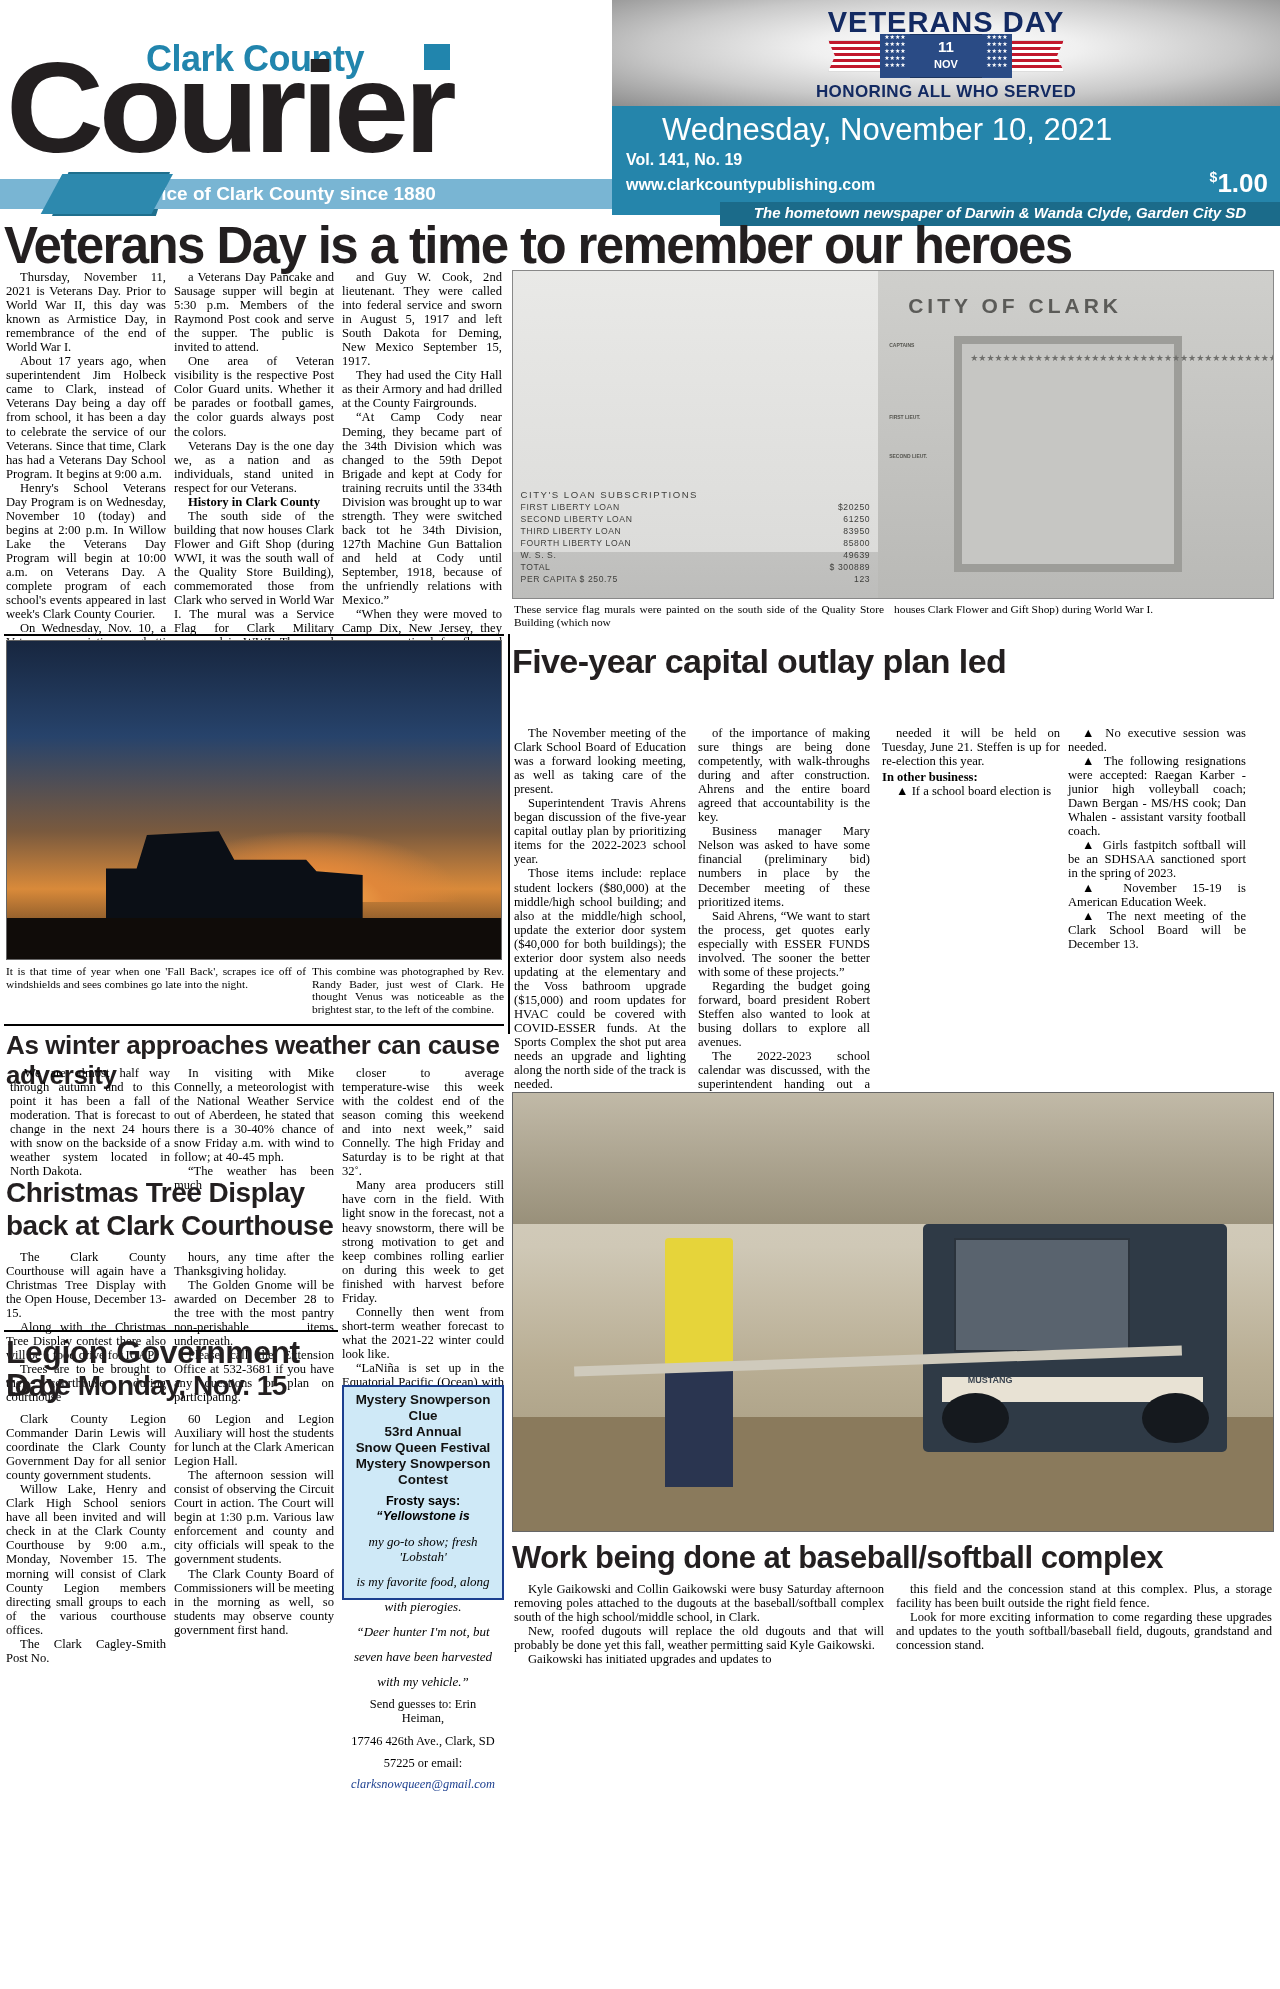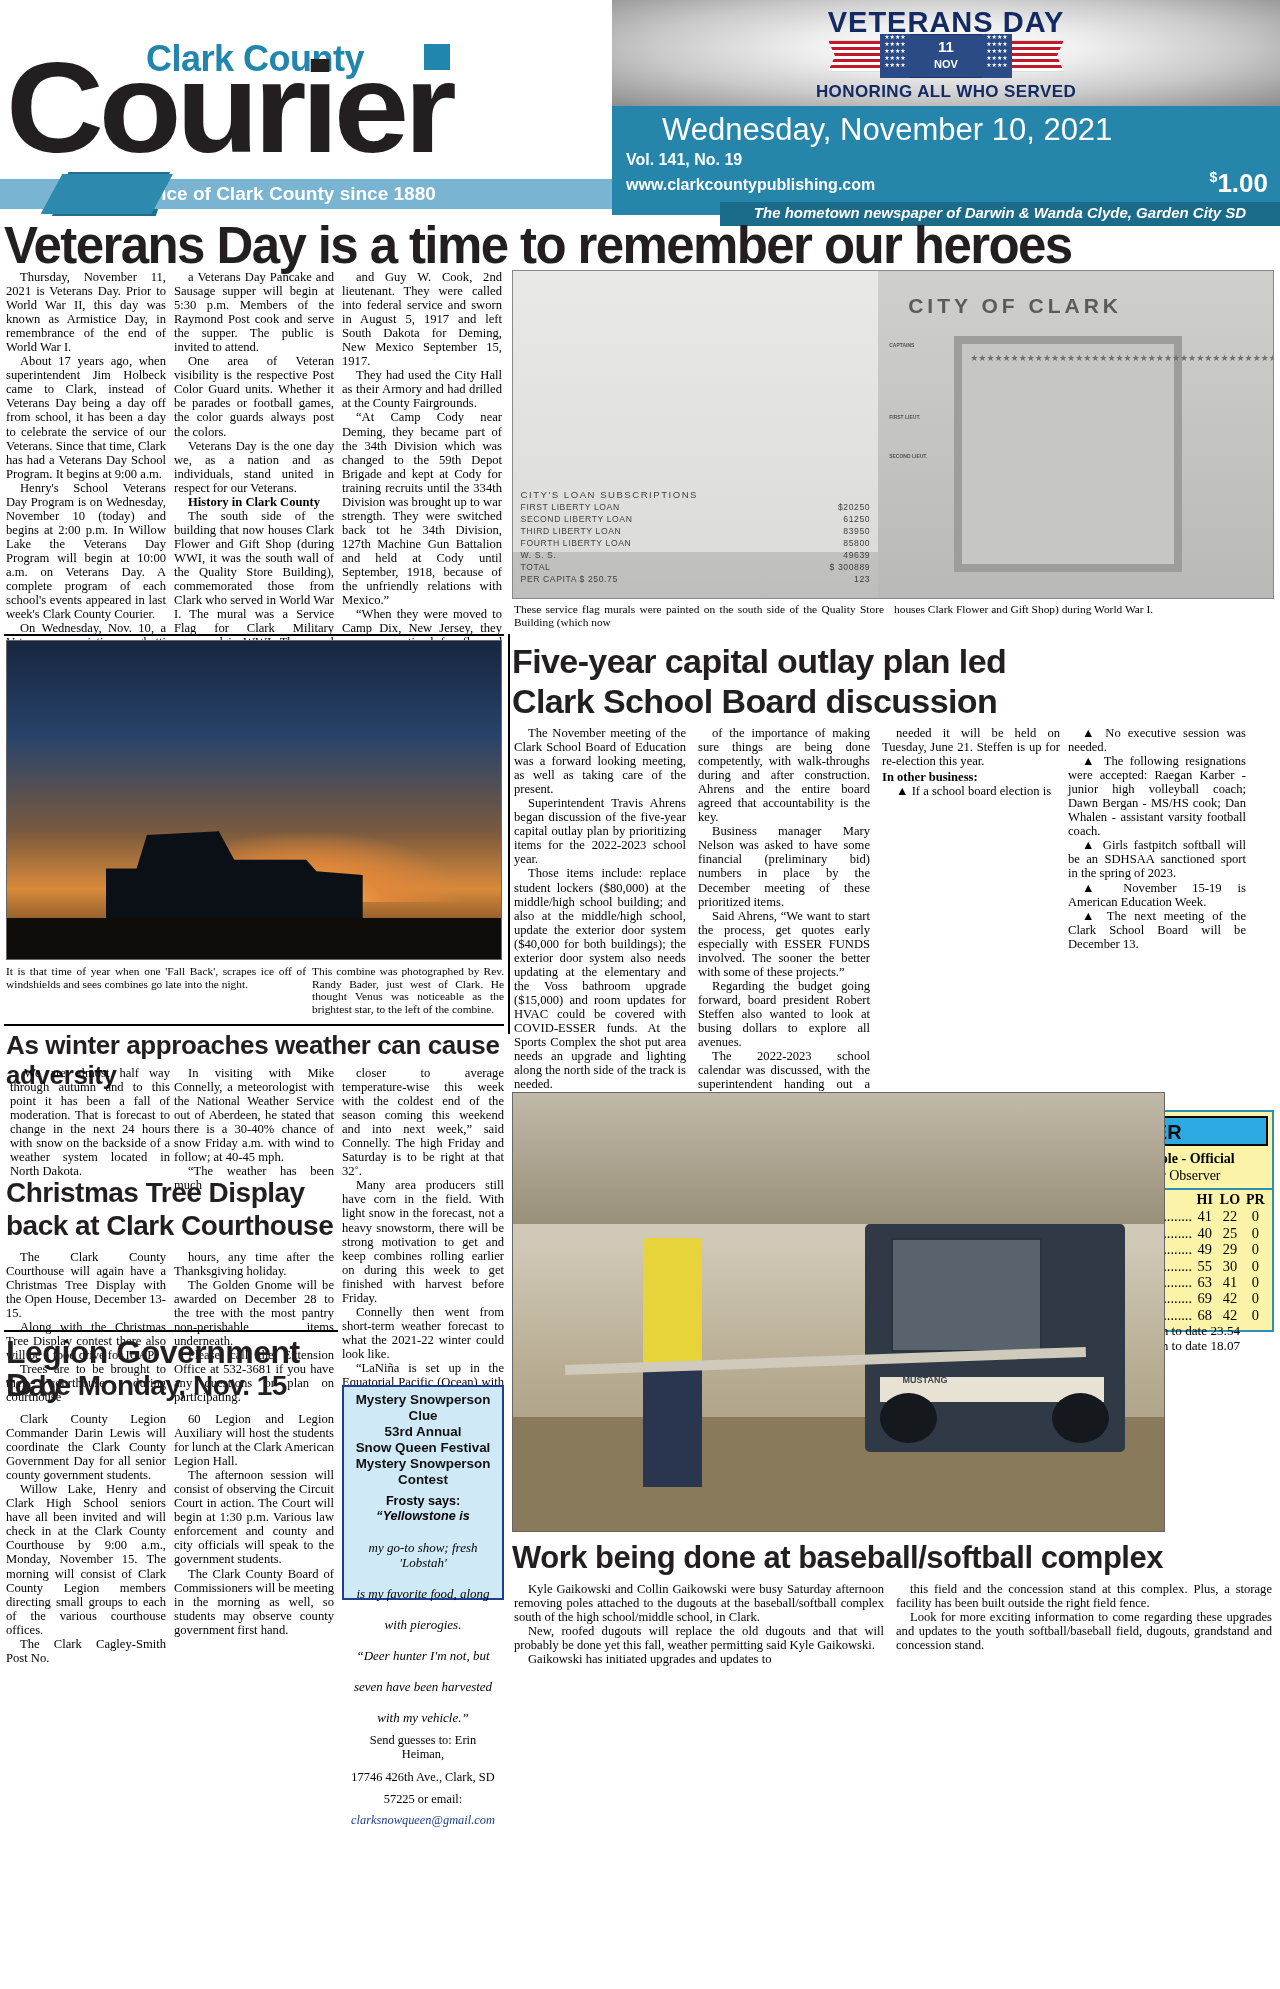--- a/index.html
+++ b/index.html
@@ -326,21 +326,21 @@
   .snowbox .sb-t {
     font-family:"Liberation Sans", sans-serif;
     font-weight:bold; font-size:13.4px; line-height:16px; color:#111;
   }
   .snowbox .sb-frosty {
     font-family:"Liberation Sans", sans-serif;
     font-weight:bold; font-size:12.6px; line-height:15px; margin-top:6px;
   }
   .snowbox .sb-quote {
     font-family:"Liberation Serif", serif;
-    font-style:italic; font-size:13px; line-height:15px; margin-top:16px;
+    font-style:italic; font-size:13px; line-height:15px; margin-top:10px;
   }
   .snowbox .sb-send {
     font-family:"Liberation Serif", serif;
     font-size:12.4px; line-height:14.4px; margin-top:8px;
   }
   .snowbox .sb-mail {
     font-family:"Liberation Serif", serif;
     font-style:italic; font-size:12.4px; margin-top:6px; color:#1c3f8f;
   }
 
@@ -493,21 +493,20 @@
     <div class="combine">
       <div class="sun"></div>
       <div class="mach"></div>
       <div class="ground"></div>
     </div>
   </div>
   <div class="cap" style="left:6px; top:965px; width:300px;">It is that time of year when one 'Fall Back', scrapes ice off of windshields and sees combines go late into the night.</div>
   <div class="cap" style="left:312px; top:965px; width:192px;">This combine was photographed by Rev. Randy Bader, just west of Clark.  He thought Venus was noticeable as the brightest star, to the left of the combine.</div>
 
   <div class="hl2" style="left:512px; top:642px; width:764px; font-size:34px; line-height:38px; letter-spacing:-0.6px;">Five-year capital outlay plan led</div>
-  <div class="hl2" style="left:512px; top:682px; width:764px; font-size:34px; line-height:38px; letter-spacing:-0.6px;">Clark School Board discussion</div>
 
   <div class="col" style="left:514px; top:726px; width:172px;">
     <p>The November meeting of the Clark School Board of Education was a forward looking meeting, as well as taking care of the present.</p>
     <p>Superintendent Travis Ahrens began discussion of the five-year capital outlay plan by prioritizing items for the 2022-2023 school year.</p>
     <p>Those items include: replace student lockers ($80,000) at the middle/high school building; and also at the middle/high school, update the exterior door system ($40,000 for both buildings); the exterior door system also needs updating at the elementary and the Voss bathroom upgrade ($15,000) and room updates for HVAC could be covered with COVID-ESSER funds.  At the Sports Complex the shot put area needs an upgrade and lighting along the north side of the track is needed.</p>
     <p>Ahrens also hit on items in years 2023-2026.  He stressed the importance of several specific building upgrades and also the importance of annual technology upgrades.  The Field House needs attention, as does the Field House in general.</p>
     <p>Board member Greg Marx spoke</p>
   </div>
 
   <div class="col" style="left:698px; top:726px; width:172px;">
@@ -672,21 +671,21 @@
     <div class="sb-quote">with pierogies.</div>
     <div class="sb-quote">“Deer hunter I'm not, but</div>
     <div class="sb-quote">seven have been harvested</div>
     <div class="sb-quote">with my vehicle.”</div>
     <div class="sb-send">Send guesses to: Erin Heiman,</div>
     <div class="sb-send">17746 426th Ave., Clark, SD</div>
     <div class="sb-send">57225 or email:</div>
     <div class="sb-mail">clarksnowqueen@gmail.com</div>
   </div>
 
-  <div class="photo" style="left:512px; top:1092px; width:653px; height:440px; border:1px solid #666;">
+  <div class="photo" style="left:512px; top:1092px; width:762px; height:440px; border:1px solid #666;">
     <div class="ball">
       <div class="treeline"></div>
       <div class="dirt"></div>
       <div class="loader">
         <div class="cab"></div>
         <div class="band">
           <span>MUSTANG</span>
         </div>
         <div class="wheel" style="left:6%;"></div>
         <div class="wheel" style="right:6%;"></div>

